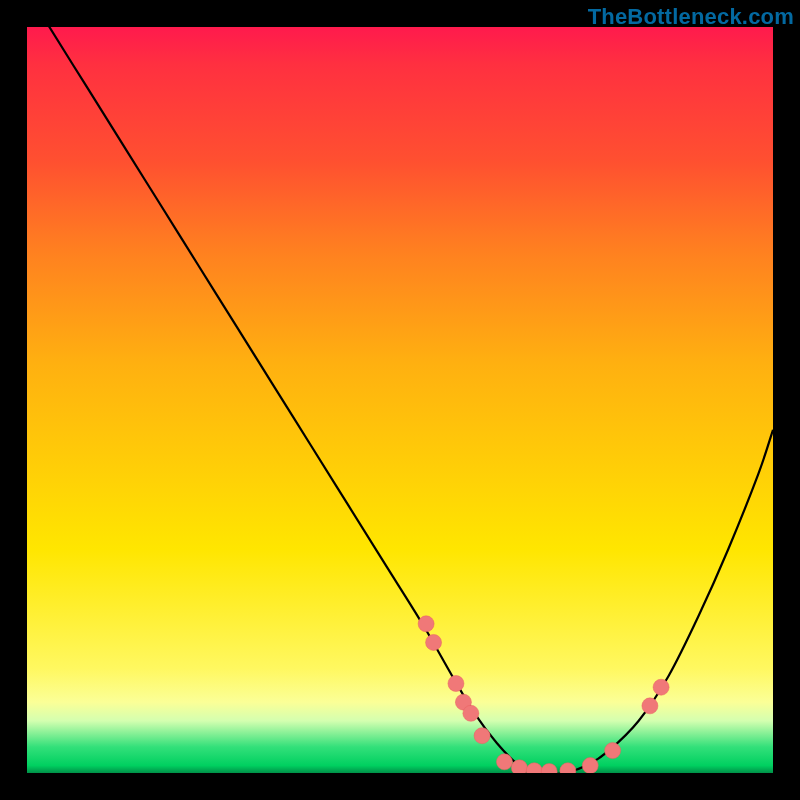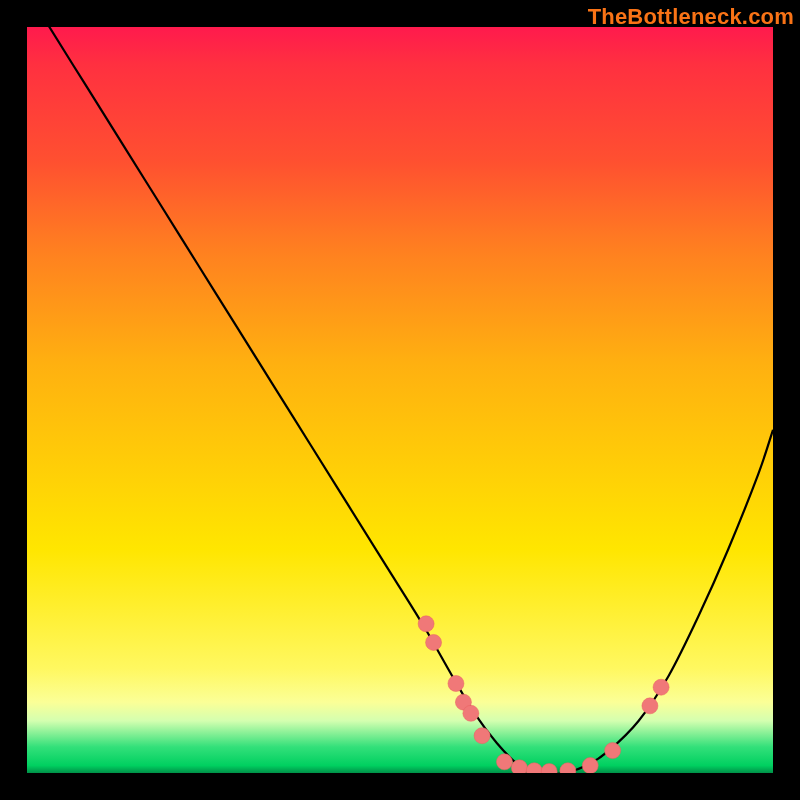--- a/index.html
+++ b/index.html
@@ -28,21 +28,21 @@
       #d4ffb0 93%,
       #33e07a 96.5%,
       #00d060 99%,
       #009048 100%);
     overflow: hidden;
   }
   .watermark {
     position: absolute;
     top: 4px;
     right: 6px;
-    color: #f97316;
+    color: #0369a1;
     font-size: 22px;
     font-weight: 600;
     letter-spacing: 0.2px;
     z-index: 10;
   }
   svg.overlay {
     position: absolute;
     left: 0; top: 0;
     width: 746px;
     height: 746px;

